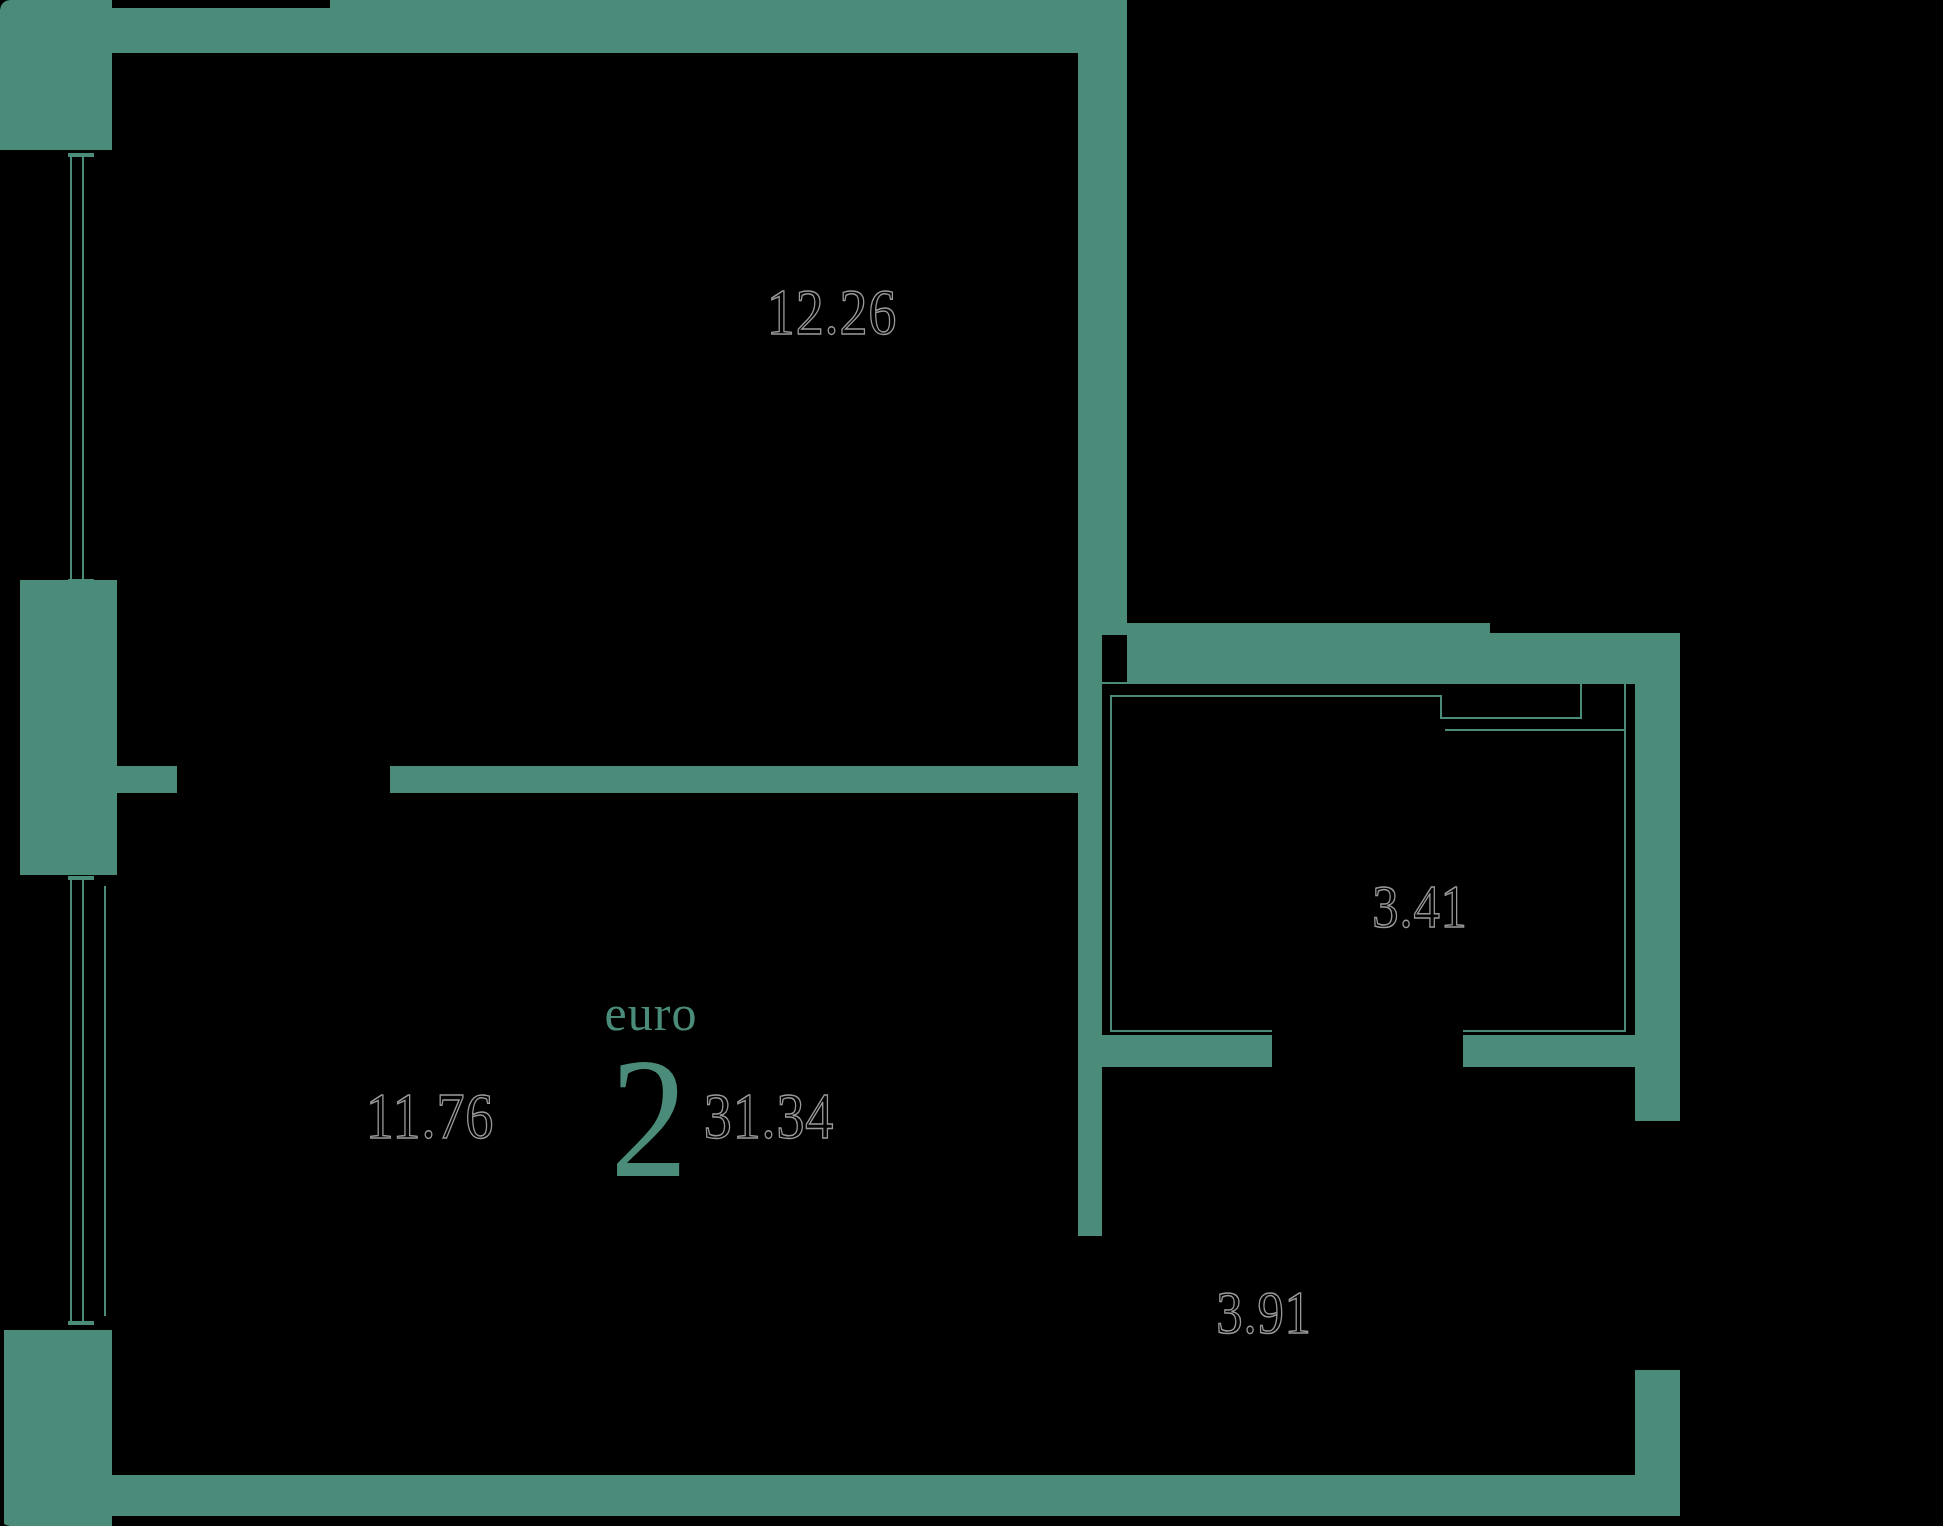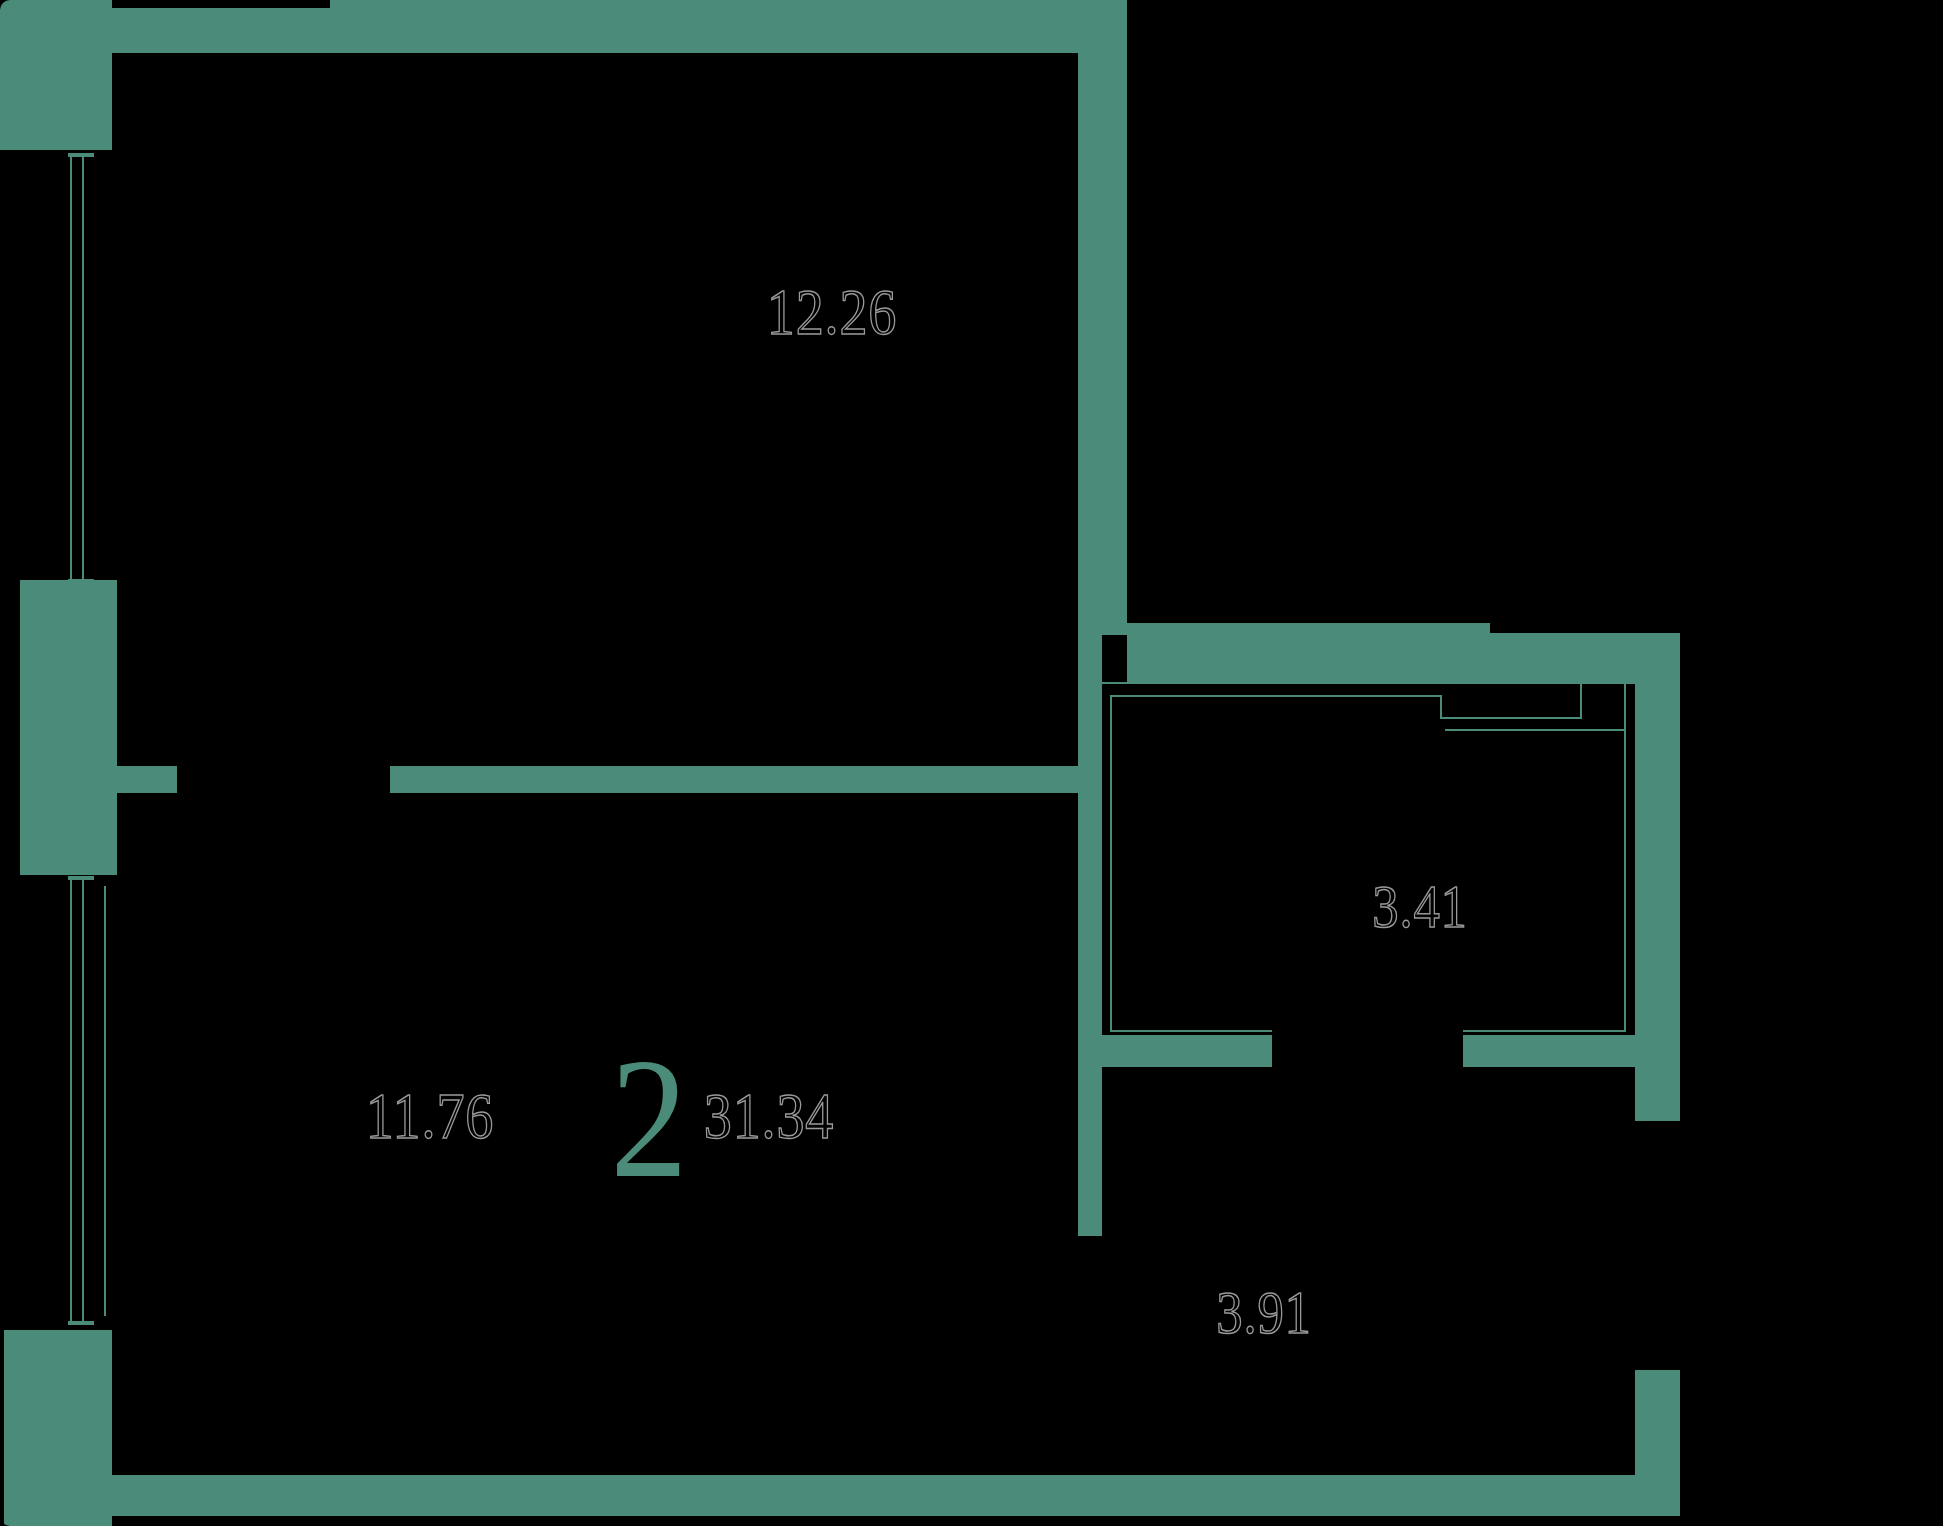--- a/index.html
+++ b/index.html
@@ -82,18 +82,19 @@
   <div class="tline" style="left:1463px;top:1030px;width:161px;height:2px;"></div>
 
   <div class="area-label lbl-lg" style="left:682px;top:280px;width:300px;height:64px;">12.26</div>
 
   <div class="area-label lbl-lg" style="left:280px;top:1084px;width:300px;height:64px;">11.76</div>
 
   <div class="area-label lbl-md" style="left:1270px;top:875px;width:300px;height:62px;">3.41</div>
 
   <div class="area-label lbl-md" style="left:1114px;top:1281px;width:300px;height:62px;">3.91</div>
 
+  <div class="unit-label unit-euro" style="left:501px;top:988px;width:300px;height:50px;">euro</div>
 
   <div class="unit-label unit-count" style="left:499px;top:1040px;width:300px;height:155px;">2</div>
 
   <div class="area-label lbl-lg" style="left:619px;top:1084px;width:300px;height:64px;">31.34</div>
 
 </div>
 
 </body></html>

